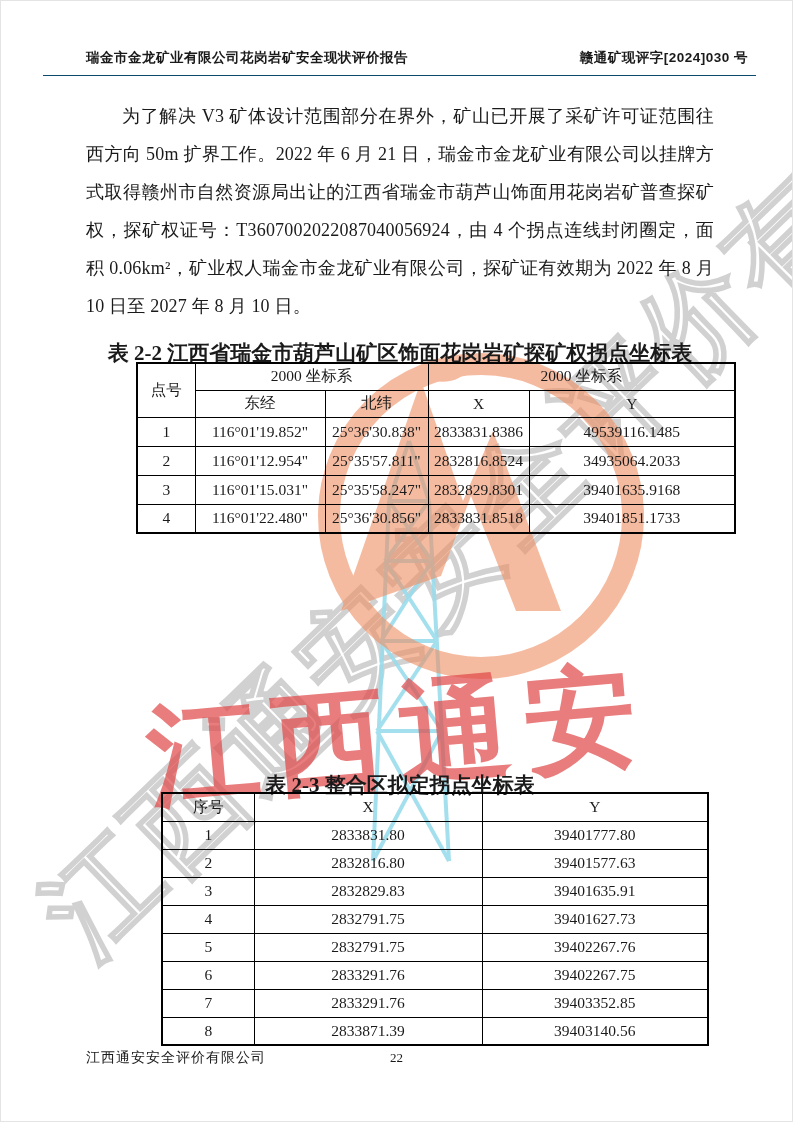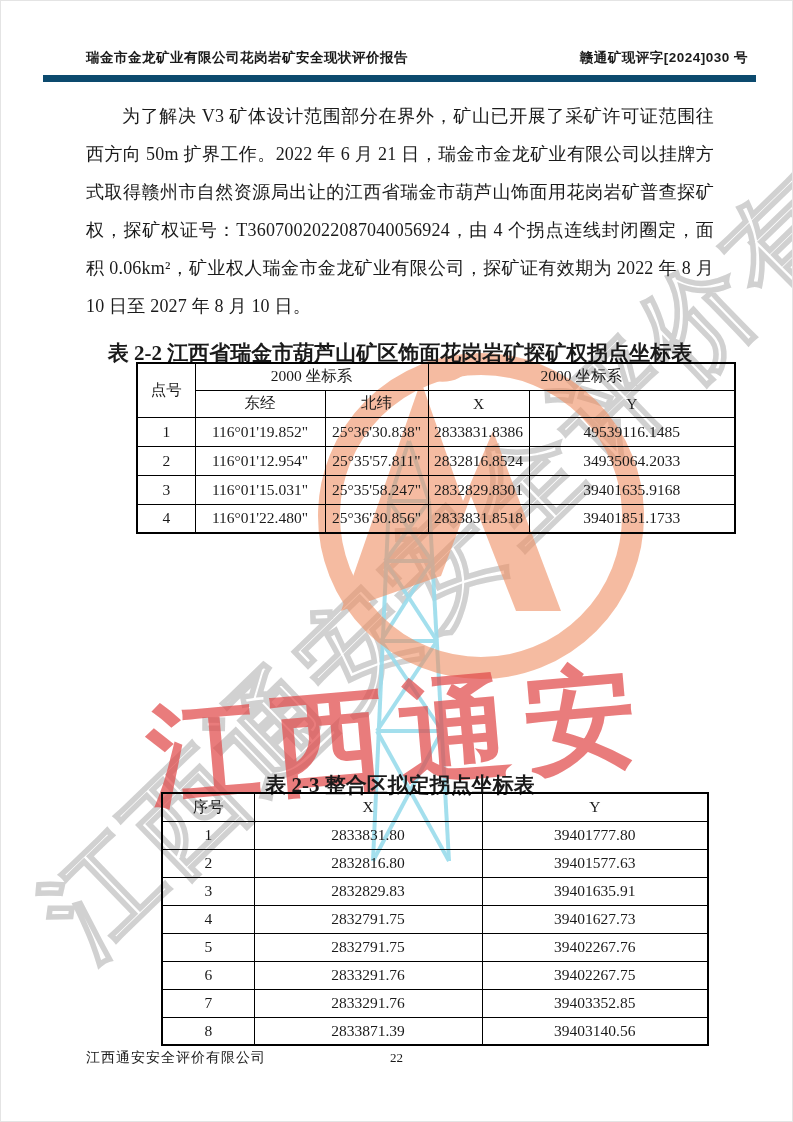--- a/index.html
+++ b/index.html
@@ -27,21 +27,21 @@
   
   .content { position: absolute; inset: 0; z-index: 1; }
 
   .page-header {
     position: absolute;
     left: 42px; right: 36px; top: 48px;
     display: flex;
     justify-content: space-between;
     align-items: flex-end;
     padding: 0 0 8px 0;
-    border-bottom: 7px solid #0c4a6e;
+    border-bottom: 1px solid #0c4a6e;
     font-family: "Liberation Sans", sans-serif;
     font-weight: bold;
     font-size: 13.5px;
     letter-spacing: 0.5px;
   }
   .page-header .hdr-left { padding-left: 43px; }
   .page-header .hdr-right { padding-right: 8px; }
 
   .para {
     position: absolute;

